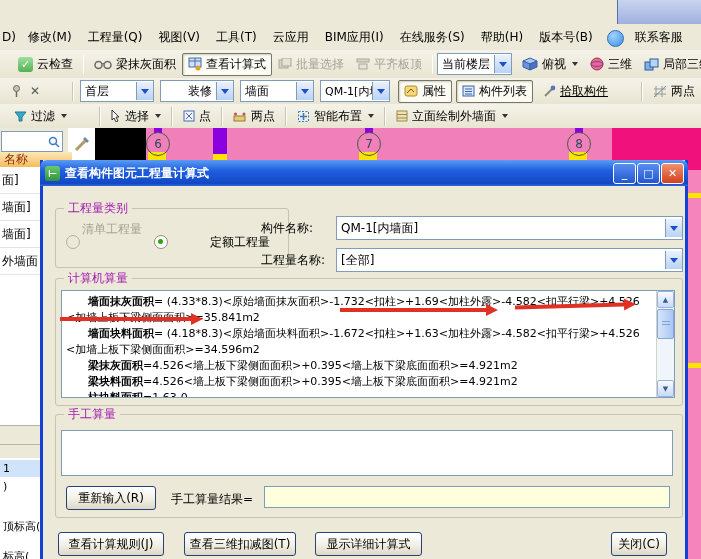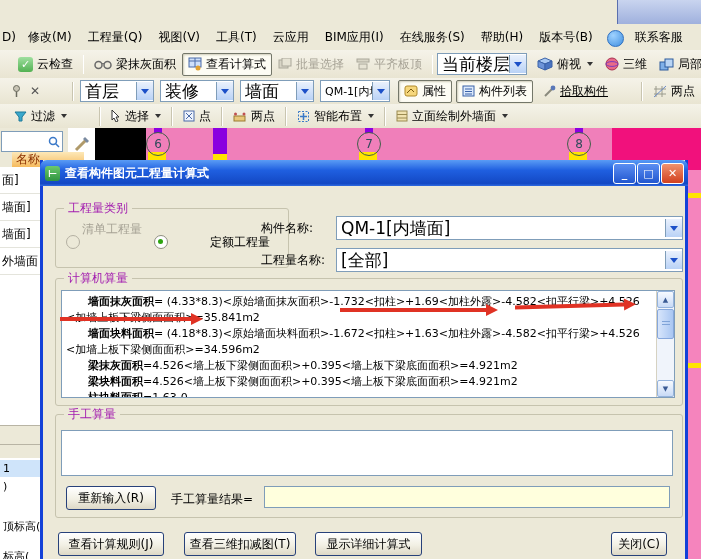--- a/index.html
+++ b/index.html
@@ -26,21 +26,21 @@
   .tbar{background:linear-gradient(180deg,#f5f3e9,#e9e5d2);display:flex;align-items:center;white-space:nowrap;}
   .tbar1{left:0;top:50px;width:701px;height:28px;border-bottom:1px solid #d5d1bd;}
   .tbar2{left:0;top:78px;width:701px;height:26px;border-bottom:1px solid #d5d1bd;}
   .tbar3{left:0;top:104px;width:701px;height:24px;border-bottom:1px solid #d5d1bd;}
   .tbtn{display:flex;align-items:center;gap:4px;padding:2px 5px;border:1px solid transparent;border-radius:2px;}
   .tbtn.pressed{background:#fdfcf4;border:1px solid #74776a;box-shadow:inset 1px 1px 2px #cfccba;}
   .tbtn.grey,.grey-text{color:#a6a295;}
   .tsep{width:1px;height:19px;background:#c9c5b0;border-right:1px solid #fff;margin:0 4px;}
   .dd-arrow{display:inline-block;width:0;height:0;border:3px solid transparent;border-top:4px solid #333;margin:3px 0 0 2px;}
   .combo{background:#fff;border:1px solid #7f9db9;height:20px;display:flex;align-items:center;}
-  .combo .val{flex:1;padding:0 4px;overflow:hidden;font-size:17px;}
+  .combo .val{flex:1;padding:0 4px;overflow:hidden;font-size:12px;}
   .combo .cbtn{width:16px;height:18px;background:linear-gradient(180deg,#eaf1fd,#b9d2f6);
      border-left:1px solid #7f9db9;display:flex;align-items:center;justify-content:center;}
   .combo .cbtn i{width:0;height:0;border:4px solid transparent;border-top:5px solid #1c50c8;margin-top:5px;}
   .icon{display:inline-flex;align-items:center;justify-content:center;}
   .chk-icon{width:15px;height:15px;border-radius:3px;background:linear-gradient(180deg,#9fdf9f,#52b152);
      color:#fff;font-size:11px;font-weight:bold;display:inline-flex;align-items:center;justify-content:center;}
   .panel-head{width:56px;display:flex;align-items:center;gap:9px;padding-left:12px;color:#555;}
 
   
   .canvasrow{left:0;top:128px;width:701px;height:32px;background:#fff;}
@@ -55,21 +55,21 @@
   .pcol-y{left:213px;top:26px;width:14px;height:6px;background:#ffe400;}
 
   
   .rightstrip{left:688px;top:160px;width:13px;height:399px;background:#f584bd;}
   .rightstrip .crim{position:absolute;left:0;top:0;width:13px;height:10px;background:#f1117c;}
   .rightstrip .dash{position:absolute;left:0;width:13px;height:5px;background:#ffe400;}
 
   
   .sidebar{left:0;top:128px;width:68px;height:431px;background:#ece9d8;}
   .searchbox{position:absolute;left:1px;top:3px;width:60px;height:19px;background:#fff;border:1px solid #7f9db9;display:flex;align-items:center;justify-content:flex-end;}
-  .hdr-orange{position:absolute;left:12px;width:68px;height:15px;
+  .hdr-orange{position:absolute;left:0;width:68px;height:15px;
      background:linear-gradient(180deg,#fde8b8,#f6bb5e);color:#8b3000;font-size:12px;
      display:flex;align-items:center;padding-left:4px;border-bottom:1px solid #d89a40;}
   .namelist{position:absolute;left:0;top:39px;width:68px;height:258px;background:#fff;}
   .nrow{height:26px;border-bottom:1px solid #e4e4dc;display:flex;align-items:center;padding-left:2px;font-size:12px;overflow:hidden;}
   .divbar{position:absolute;left:0;top:297px;width:68px;height:18px;background:#ece9d8;border-top:1px solid #b8b4a4;border-bottom:1px solid #b8b4a4;}
   .proplist{position:absolute;left:0;top:330px;width:68px;height:101px;background:#fff;}
   .prow{position:absolute;left:0;width:68px;height:17px;display:flex;align-items:center;padding-left:3px;font-size:11px;overflow:hidden;}
   .prow.sel{background:#cfe4fa;}
 
   
@@ -229,21 +229,21 @@
       </span>
       <span style="color:#555;">✕</span>
     </div>
     <div class="tsep"></div>
     <div class="combo" style="width:72px;margin-left:2px;">
       <span class="val">首层</span>
       <span class="cbtn">
           <i></i>
         </span>
     </div>
-    <div class="combo" style="width:72px;margin-left:6px;">
+    <div class="combo" style="width:72px;margin-left:6px;text-align:right;">
       <span class="val">装修</span>
       <span class="cbtn">
           <i></i>
         </span>
     </div>
     <div class="combo" style="width:72px;margin-left:6px;">
       <span class="val">墙面</span>
       <span class="cbtn">
           <i></i>
         </span>

